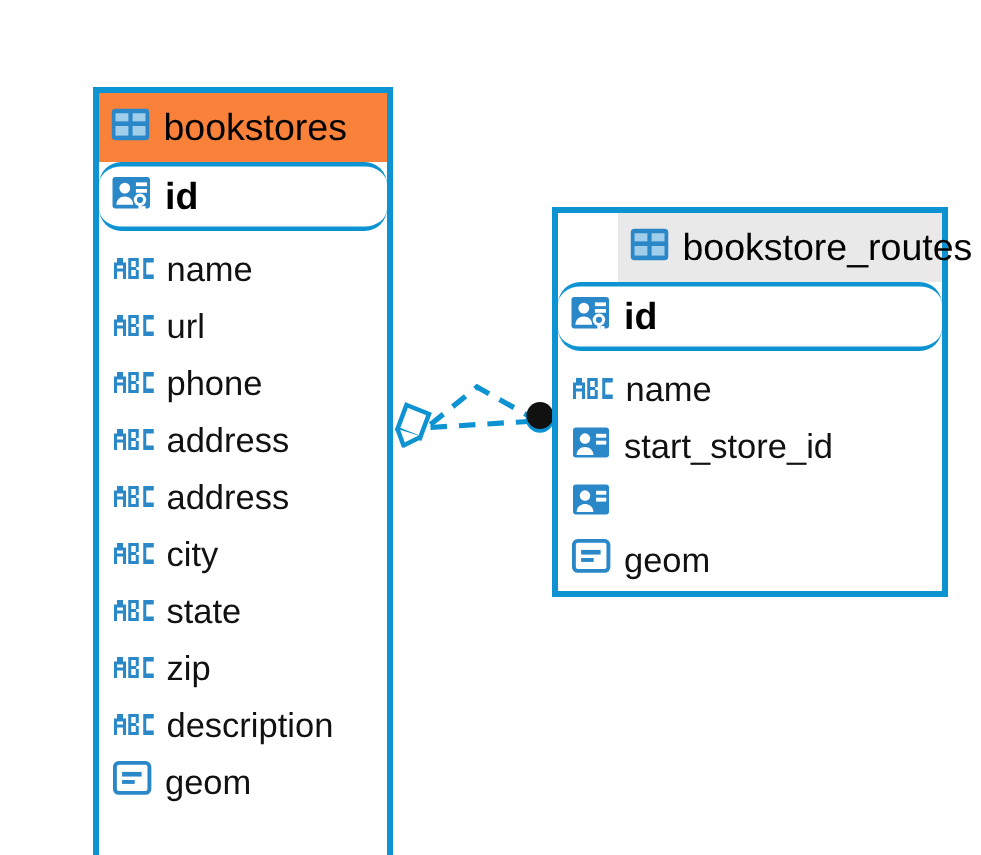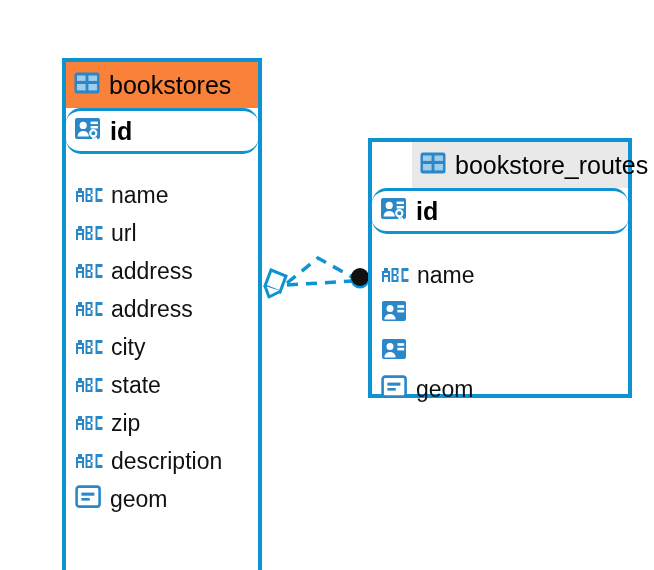--- a/index.html
+++ b/index.html
@@ -34,21 +34,21 @@
     display:flex;align-items:center;gap:8px;
     box-sizing:border-box;
     padding-left:8px;
     height:46px;
     border-top:3px solid #0e93d2;
     border-bottom:3px solid #0e93d2;
     background:#fff;
     border-radius:15px;
   }
   .pk-label{font-size:25px;font-weight:bold;color:#000;line-height:1;}
-  .fields{padding:6px 0 8px 0;margin-top:16px;}
+  .fields{padding:6px 0 8px 0;}
   .field-row{
     display:flex;align-items:center;gap:8px;
     height:38px;
     padding-left:9px;
     box-sizing:border-box;
   }
   .field-label{font-size:23px;color:#111;line-height:1;white-space:nowrap;}
 
   
   .icon{flex:0 0 auto;display:block;}
@@ -127,20 +127,30 @@
         <span class="icon icon-abc">
           <svg width="27" height="14" viewBox="0 0 27 14" xmlns="http://www.w3.org/2000/svg">
             <path d="M0 14V3h2V0h4v3h2v11H6V9H2v5zM2 5v2h4V5z" fill="#2a87c8"></path>
             <path d="M9.5 14V0h7v6h-1.6v2h1.6v6zm2-12v4h3V2zm0 6v4h3V8z" fill="#2a87c8"></path>
             <path d="M26.5 0v3h-5v8h5v3h-7V0z" fill="#2a87c8"></path>
           </svg>
         </span>
         <span class="field-label">url</span>
       </div>
 
+      <div class="field-row">
+        <span class="icon icon-abc">
+          <svg width="27" height="14" viewBox="0 0 27 14" xmlns="http://www.w3.org/2000/svg">
+            <path d="M0 14V3h2V0h4v3h2v11H6V9H2v5zM2 5v2h4V5z" fill="#2a87c8"></path>
+            <path d="M9.5 14V0h7v6h-1.6v2h1.6v6zm2-12v4h3V2zm0 6v4h3V8z" fill="#2a87c8"></path>
+            <path d="M26.5 0v3h-5v8h5v3h-7V0z" fill="#2a87c8"></path>
+          </svg>
+        </span>
+        <span class="field-label">phone</span>
+      </div>
 
       <div class="field-row">
         <span class="icon icon-abc">
           <svg width="27" height="14" viewBox="0 0 27 14" xmlns="http://www.w3.org/2000/svg">
             <path d="M0 14V3h2V0h4v3h2v11H6V9H2v5zM2 5v2h4V5z" fill="#2a87c8"></path>
             <path d="M9.5 14V0h7v6h-1.6v2h1.6v6zm2-12v4h3V2zm0 6v4h3V8z" fill="#2a87c8"></path>
             <path d="M26.5 0v3h-5v8h5v3h-7V0z" fill="#2a87c8"></path>
           </svg>
         </span>
         <span class="field-label">address</span>
@@ -262,20 +272,21 @@
       <div class="field-row">
         <span class="icon">
           <svg width="27" height="24" viewBox="0 0 27 24" xmlns="http://www.w3.org/2000/svg">
             <rect x="1" y="2" width="24" height="20" rx="2" fill="#2a87c8"></rect>
             <circle cx="9" cy="9.4" r="3.5" fill="#ffffff"></circle>
             <path d="M3.4 20.4c0-3.2 2.5-5.4 5.6-5.4s5.6 2.2 5.6 5.4z" fill="#ffffff"></path>
             <rect x="16.4" y="6.2" width="6.8" height="2.6" fill="#ffffff"></rect>
             <rect x="16.4" y="10.8" width="6.8" height="2.6" fill="#ffffff"></rect>
           </svg>
         </span>
+        <span class="field-label">start_store_id</span>
       </div>
 
       <div class="field-row">
         <span class="icon">
           <svg width="27" height="24" viewBox="0 0 27 24" xmlns="http://www.w3.org/2000/svg">
             <rect x="1" y="2" width="24" height="20" rx="2" fill="#2a87c8"></rect>
             <circle cx="9" cy="9.4" r="3.5" fill="#ffffff"></circle>
             <path d="M3.4 20.4c0-3.2 2.5-5.4 5.6-5.4s5.6 2.2 5.6 5.4z" fill="#ffffff"></path>
             <rect x="16.4" y="6.2" width="6.8" height="2.6" fill="#ffffff"></rect>
             <rect x="16.4" y="10.8" width="6.8" height="2.6" fill="#ffffff"></rect>

